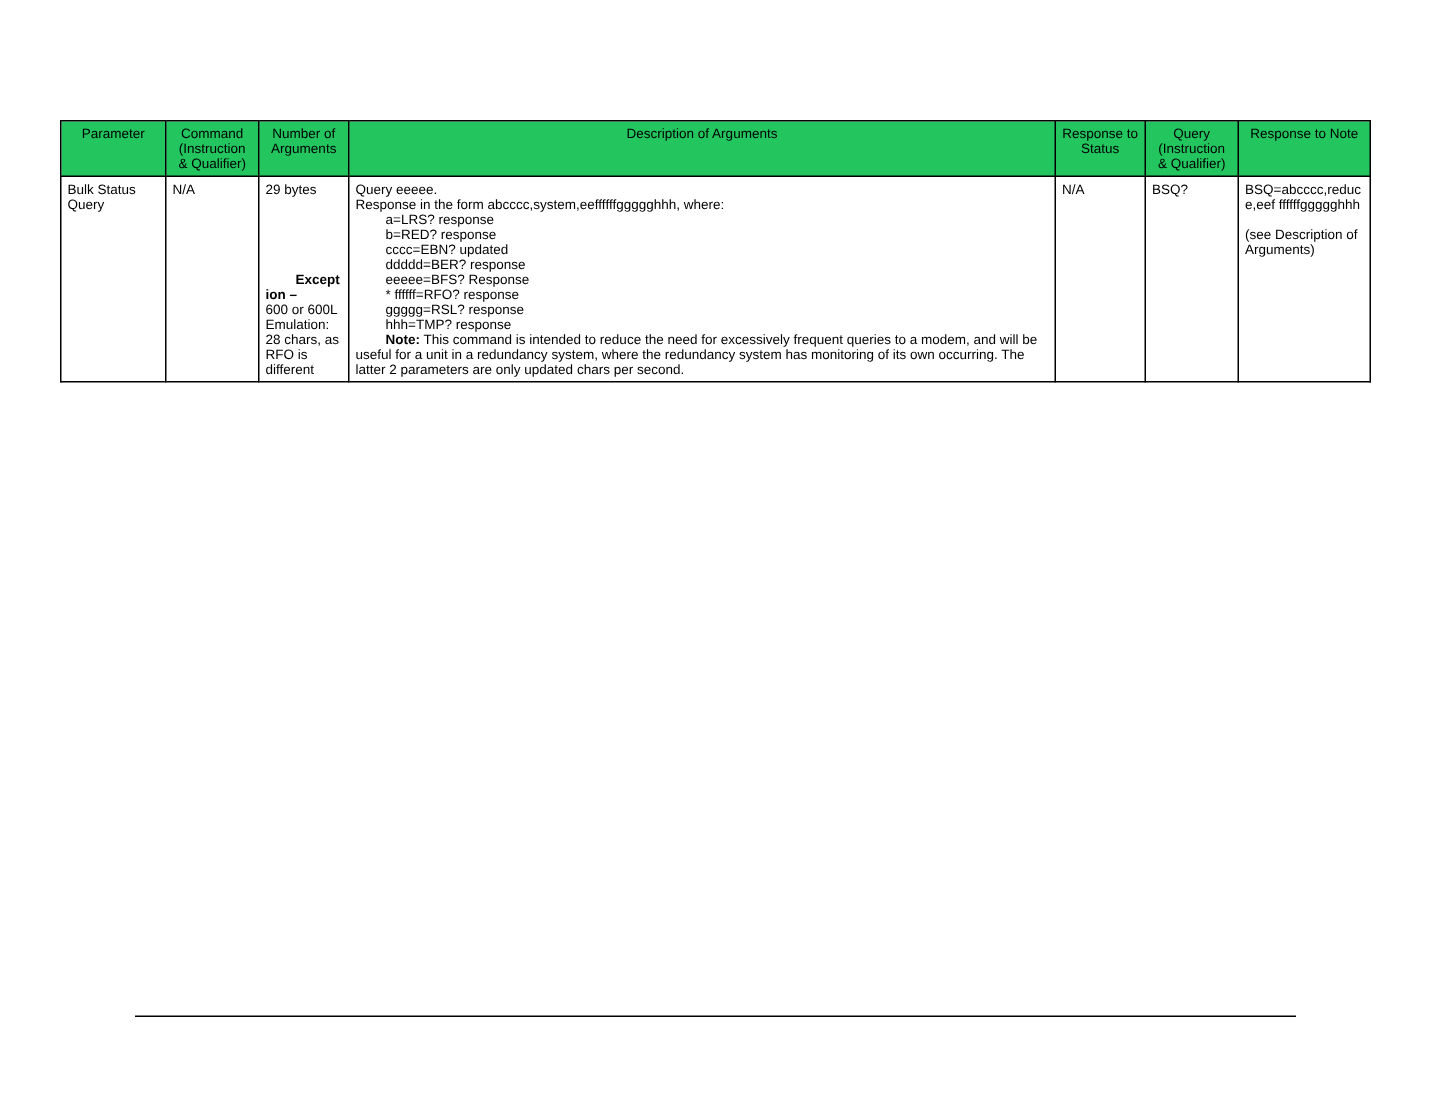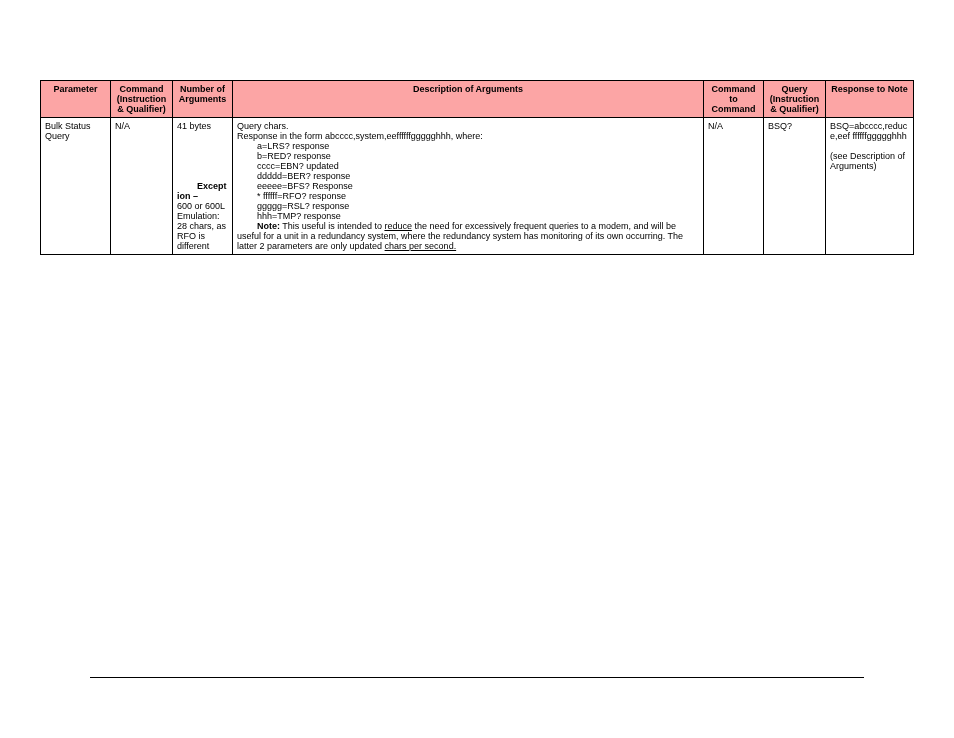--- a/index.html
+++ b/index.html
@@ -24,35 +24,35 @@
     width: 100%;
     table-layout: fixed;
   }
   table.main th, table.main td {
     border: 1px solid #000;
     vertical-align: top;
     padding: 3px 4px;
     word-wrap: break-word;
   }
   table.main th {
-    background: #fca5a5;
-    font-weight: bold;
+    background: #22c55e;
+    font-weight: normal;
     text-align: center;
     font-size: 9px;
   }
   .col-param   { width: 70px; }
   .col-cmd     { width: 62px; }
   .col-args    { width: 60px; }
   .col-desc    { width: auto; }
   .col-rescmd  { width: 60px; }
   .col-query   { width: 62px; }
   .col-resq    { width: 88px; }
 
   .indent { padding-left: 20px; display:block; }
-  .u { text-decoration: underline; }
+  .u { }
   .b { font-weight: bold; margin-left: 20px; }
 
   .footer-rule {
     position: absolute;
     left: 90px;
     right: 90px;
     bottom: 60px;
     border-top: 1px solid #000;
     height: 0;
   }
@@ -71,47 +71,47 @@
       <col class="col-rescmd">
       <col class="col-query">
       <col class="col-resq">
     </colgroup>
     <thead>
       <tr>
         <th>Parameter</th>
         <th>Command (Instruction &amp; Qualifier)</th>
         <th>Number of Arguments</th>
         <th>Description of Arguments</th>
-        <th>Command to Command</th>
+        <th>Response to Status</th>
         <th>Query (Instruction &amp; Qualifier)</th>
         <th>Response to Note</th>
       </tr>
     </thead>
     <tbody>
       <tr>
         <td>Bulk Status Query</td>
         <td>N/A</td>
         <td>
-          <span>41 bytes</span>
+          <span>29 bytes</span>
           <br><br><br><br><br><br>
           <span class="b">Exception –</span><br>
           <span>600 or 600L Emulation: 28 chars, as RFO is different</span>
         </td>
         <td>
-          <span>Query chars.</span><br>
+          <span>Query eeeee.</span><br>
           <span>Response in the form abcccc,system,eeffffffggggghhh, where:</span><br>
           <span class="indent">a=LRS? response</span>
           <span class="indent">b=RED? response</span>
           <span class="indent">cccc=EBN? updated</span>
           <span class="indent">ddddd=BER? response</span>
           <span class="indent">eeeee=BFS? Response</span>
           <span class="indent">* ffffff=RFO? response</span>
           <span class="indent">ggggg=RSL? response</span>
           <span class="indent">hhh=TMP? response</span>
-          <span class="b">Note:</span><span> This useful is intended to </span><span class="u">reduce</span><span> the need for excessively frequent queries to a modem, and will be useful for a unit in a redundancy system, where the redundancy system has monitoring of its own occurring. The latter 2 parameters are only updated </span><span class="u">chars per second.</span>
+          <span class="b">Note:</span><span> This command is intended to </span><span class="u">reduce</span><span> the need for excessively frequent queries to a modem, and will be useful for a unit in a redundancy system, where the redundancy system has monitoring of its own occurring. The latter 2 parameters are only updated </span><span class="u">chars per second.</span>
         </td>
         <td>N/A</td>
         <td>BSQ?</td>
         <td>
           <span>BSQ=abcccc,reduce,eef ffffffggggghhh</span>
           <br><br>
           <span>(see Description of Arguments)</span>
         </td>
       </tr>
     </tbody>

